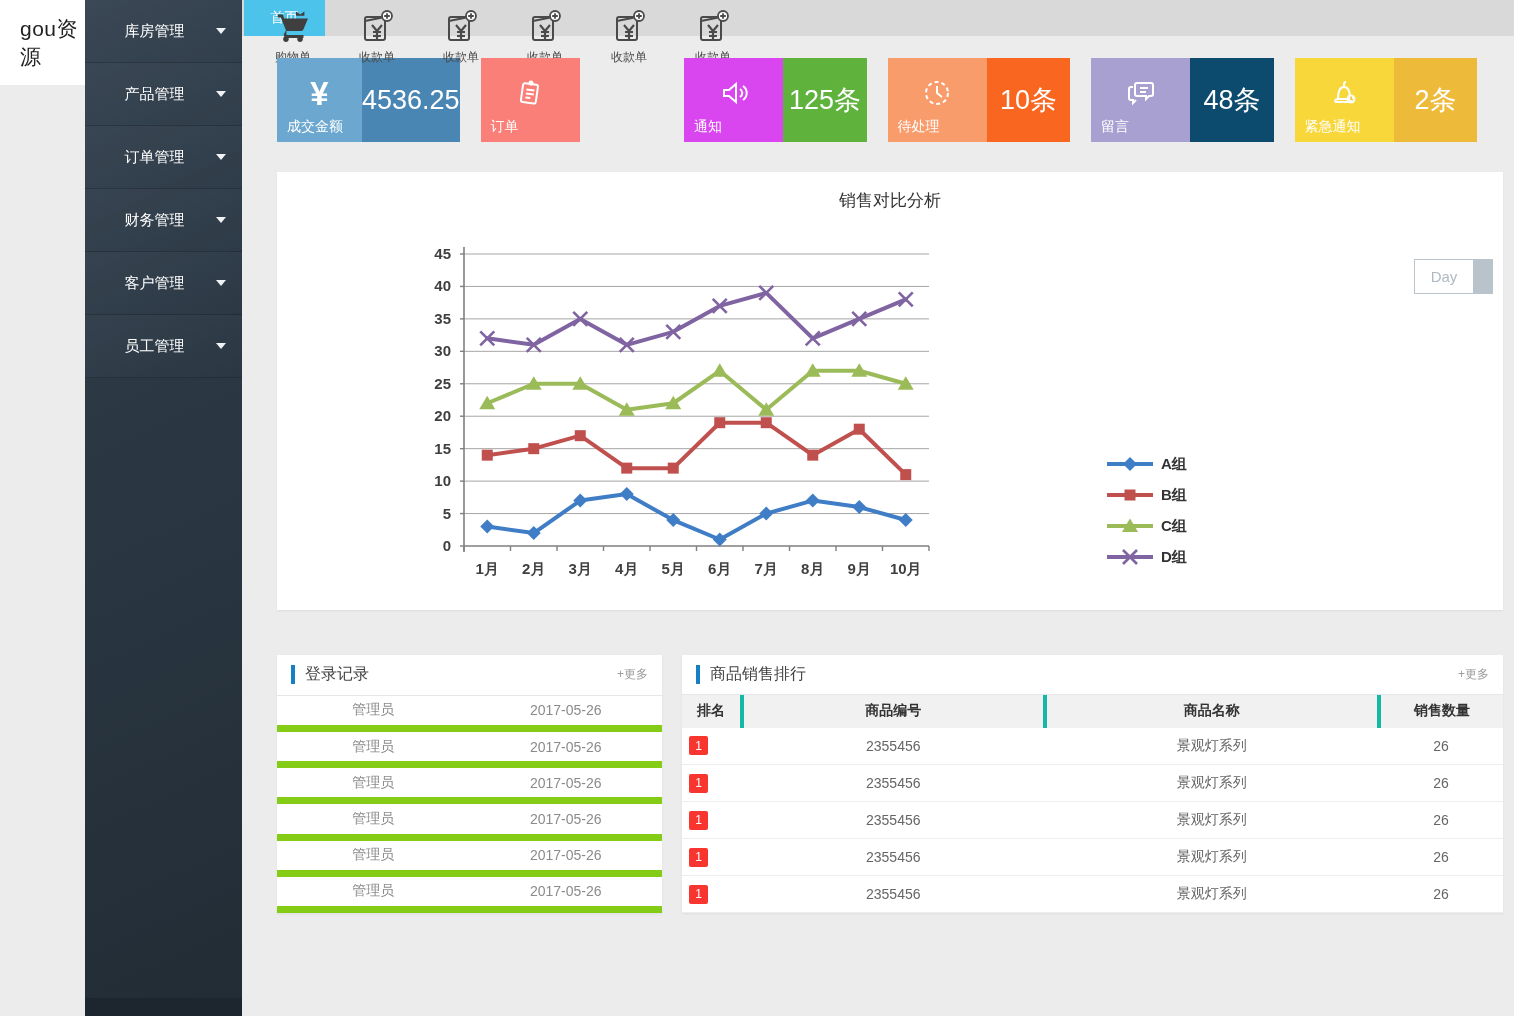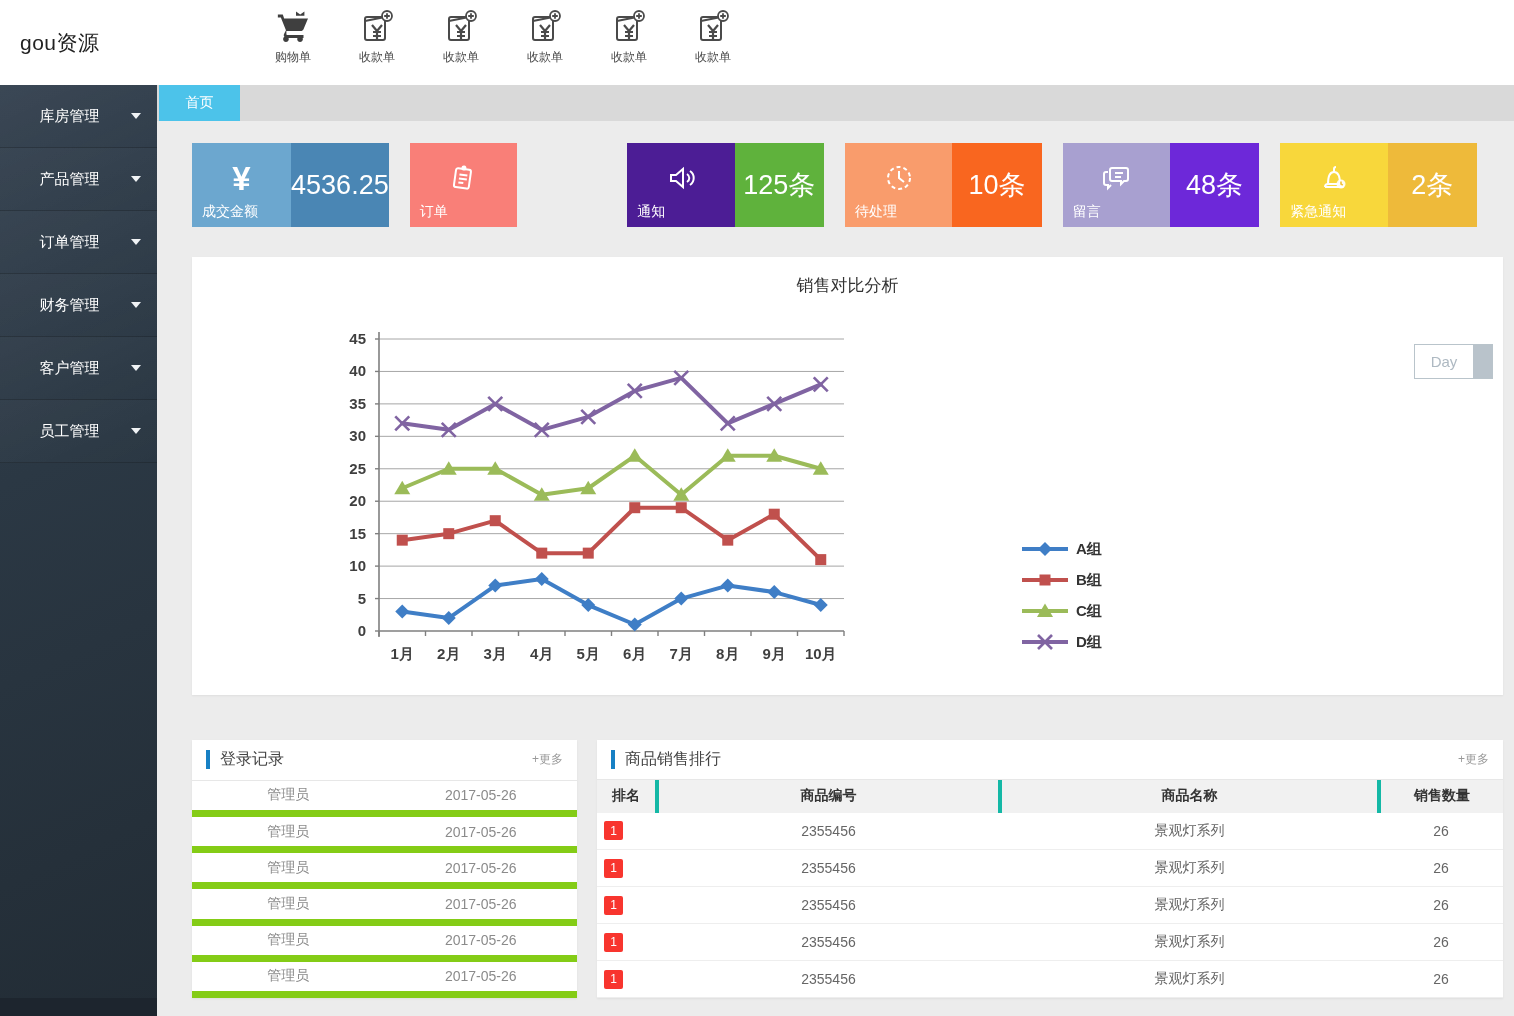--- a/index.html
+++ b/index.html
@@ -1,18 +1,18 @@
 <!DOCTYPE html>
 <html style="--accent: #1780c4; --tab-blue: #4cc3ea; --badge-red: #f8352e;"><head>
 <meta charset="utf-8">
 <style>
   * { margin:0; padding:0; box-sizing:border-box; }
   html,body { width:1514px; height:1016px; overflow:hidden; }
   body { font-family:"Liberation Sans","DejaVu Sans",sans-serif; background:#ececec; }
-  .app { width:1514px; height:1016px; display:flex; flex-direction:column; }
+  .app { width:1514px; height:1016px; display:flex; flex-direction:row; }
 
   
   .header { height:85px; background:#ffffff; position:relative; flex:0 0 85px; }
   .logo { position:absolute; left:20px; top:0; height:85px; display:flex; align-items:center;
           font-size:21px; color:#222; letter-spacing:0.5px; }
   .shortcuts { position:absolute; left:268px; top:8px; display:flex; }
   .shortcut { width:50px; margin-right:34px; display:flex; flex-direction:column; align-items:center; cursor:pointer; }
   .sc-icon { width:38px; height:38px; display:flex; align-items:center; justify-content:center; }
   .sc-label { font-size:12px; color:#4a4a4a; margin-top:3px; white-space:nowrap; }
 
@@ -222,21 +222,21 @@
                       <rect x="8" y="7" width="15" height="19" rx="2"></rect>
                       <circle cx="15.5" cy="6" r="2.5" fill="#fff" stroke="none"></circle>
                       <path d="M12 13h8M12 17h8M12 21h5"></path>
                     </g>
                   </svg>
                 </span>
                 <span class="card-label">订单</span>
               </div>
             </div>
             <div class="card">
-              <div class="card-left" style="background: #4c1d95;">
+              <div class="card-left" style="background: #d946ef;">
                 <span class="card-icon">
                   <svg width="32" height="32" viewBox="0 0 32 32" fill="none" stroke="#fff" stroke-width="2">
                     <path d="M6 13v6h5l7 6V7l-7 6H6z"></path>
                     <path d="M22 12c1.5 1 2.3 2.4 2.3 4s-.8 3-2.3 4"></path>
                     <path d="M25 9c2.4 1.6 3.7 4 3.7 7s-1.3 5.4-3.7 7"></path>
                   </svg>
                 </span>
                 <span class="card-label">通知</span>
               </div>
               <div class="card-right" style="background: rgb(95, 178, 60);">125条</div>
@@ -257,21 +257,21 @@
               <div class="card-left" style="background: rgb(168, 160, 208);">
                 <span class="card-icon">
                   <svg width="32" height="32" viewBox="0 0 32 32" fill="none" stroke="#fff" stroke-width="2">
                     <path d="M12 6h14a2 2 0 0 1 2 2v9a2 2 0 0 1-2 2h-2l-3 3v-3h-9a2 2 0 0 1-2-2V8a2 2 0 0 1 2-2z"></path>
                     <path d="M8 10H6a2 2 0 0 0-2 2v9a2 2 0 0 0 2 2h2v3l3-3"></path>
                     <path d="M15 11h8M15 15h6"></path>
                   </svg>
                 </span>
                 <span class="card-label">留言</span>
               </div>
-              <div class="card-right" style="background: #6d28d9;">48条</div>
+              <div class="card-right" style="background: #0c4a6e;">48条</div>
             </div>
             <div class="card">
               <div class="card-left" style="background: rgb(248, 215, 59);">
                 <span class="card-icon">
                   <svg width="32" height="32" viewBox="0 0 32 32" fill="none" stroke="#fff" stroke-width="2">
                     <path d="M10 22c0-7 1-12 6-12s6 5 6 12"></path>
                     <path d="M16 10V7a2 2 0 0 1 2-2"></path>
                     <path d="M7 25h18M7 25c0-1.7 1.3-3 3-3h12c1.7 0 3 1.3 3 3"></path>
                     <circle cx="23" cy="22" r="4.5" fill="#fff" stroke="none" opacity="0.9"></circle>
                     <path d="M23 19.5V22l1.8 1.2" stroke="#f1c232" stroke-width="1.6"></path>

